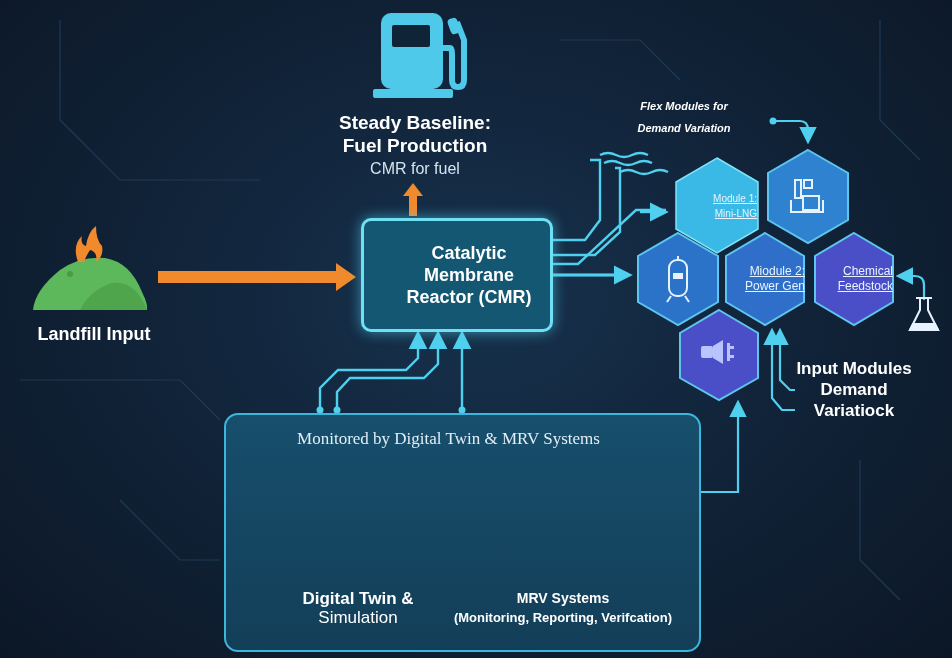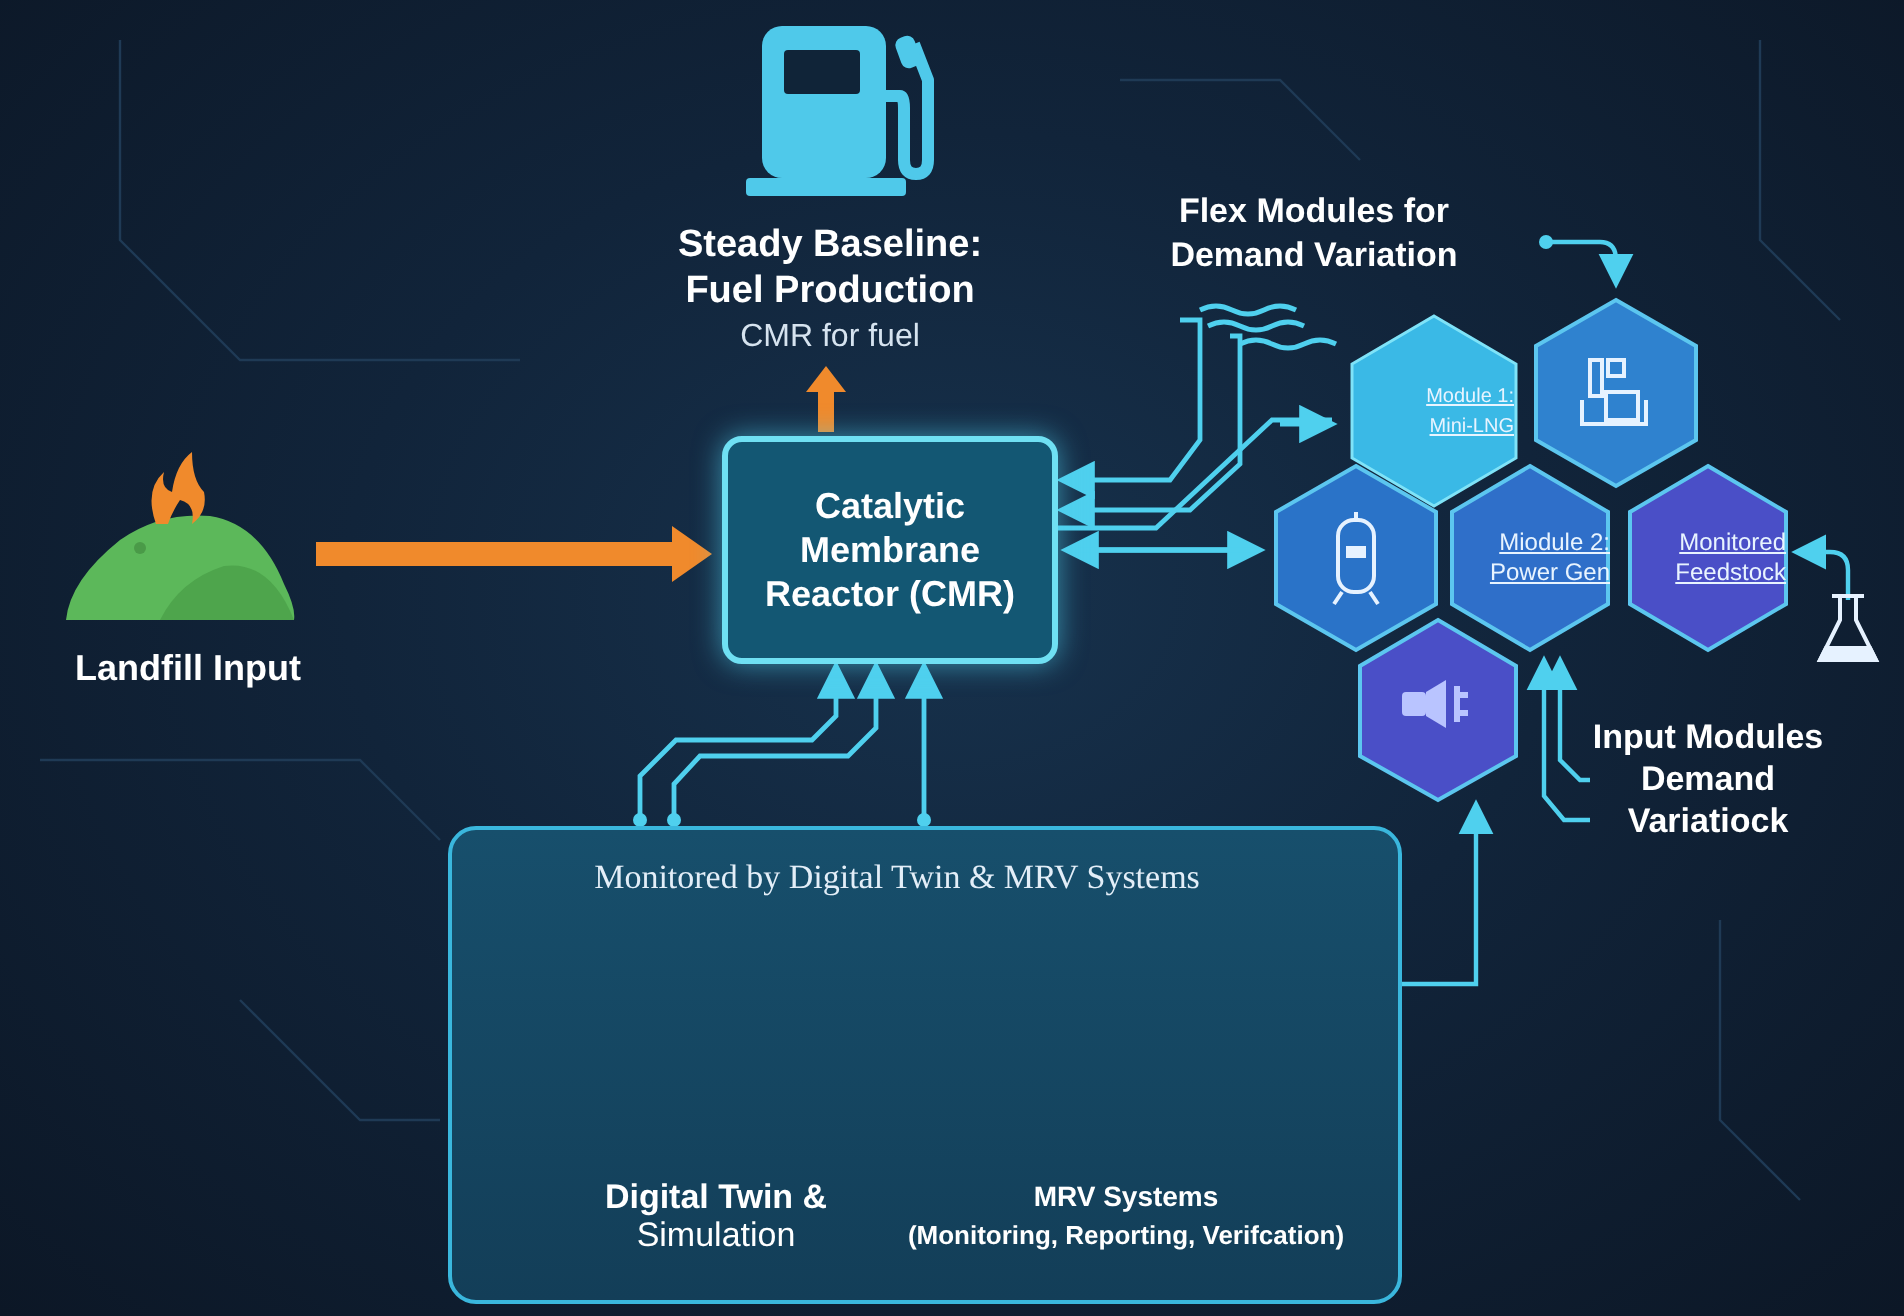--- a/index.html
+++ b/index.html
@@ -1,20 +1,20 @@
 <!DOCTYPE html>
 <html><head>
 <meta charset="utf-8">
 <style>
   html,body{margin:0;padding:0;}
   body{width:952px;height:658px;overflow:hidden;background:#0f1e30;font-family:"Liberation Sans",sans-serif;position:relative;}
   #stage{position:absolute;left:0;top:0;width:952px;height:658px;background:radial-gradient(ellipse at 50% 45%,#17324d 0%,#11243a 45%,#0c1726 100%);}
   svg{position:absolute;left:0;top:0;}
   .txt{position:absolute;color:#fff;text-align:center;font-weight:bold;}
-  .cmr-box{position:absolute;left:361px;top:218px;width:162px;height:108px;border:3px solid #6fe0f3;border-radius:10px;background:#135773;box-shadow:0 0 14px rgba(80,210,240,.6);display:flex;align-items:center;justify-content:center;flex-direction:column;}
+  .cmr-box{position:absolute;left:361px;top:218px;width:162px;height:108px;border:3px solid #6fe0f3;border-radius:10px;background:#135773;box-shadow:0 0 14px rgba(80,210,240,.6);display:flex;align-items:center;justify-content:center;flex-direction:column;padding-left:24px;}
   .cmr-box span{color:#fff;font-weight:bold;font-size:18px;line-height:22px;text-align:center;}
   .mon-box{position:absolute;left:224px;top:413px;width:473px;height:235px;border:2px solid #3ab7dd;border-radius:14px;background:linear-gradient(180deg,#174f6c 0%,#133e58 100%);}
   .hex-label{position:absolute;color:#e8f4ff;text-align:right;font-size:12px;line-height:15px;text-decoration:underline;}
 </style>
 </head>
 <body>
 
 <div id="stage">
 
 <svg width="952" height="658">
@@ -172,41 +172,41 @@
 <div class="txt" style="left:340px;top:160px;width:150px;font-size:16px;font-weight:normal;color:#d6e3ef;">CMR for fuel</div>
 
 <div class="txt" style="left:14px;top:324px;width:160px;font-size:18px;">Landfill Input</div>
 
 <div class="cmr-box">
   <span>Catalytic</span>
   <span>Membrane</span>
   <span>Reactor (CMR)</span>
 </div>
 
-<div class="txt" style="left:572px;top:95px;width:170px;font-size:17px;line-height:22px;">
+<div class="txt" style="left:599px;top:95px;width:170px;font-size:11px;line-height:22px;font-style:italic;">
   <div>Flex Modules for</div>
   <div>Demand Variation</div>
 </div>
 
 <div class="txt" style="left:790px;top:358px;width:128px;font-size:17px;line-height:21px;">
   <div>Input Modules</div>
   <div>Demand</div>
   <div>Variatiock</div>
 </div>
 
 <div class="hex-label" style="left:677px;top:191px;width:80px;font-size:10px;">
   <div>Module 1:</div>
   <div>Mini-LNG</div>
 </div>
 <div class="hex-label" style="left:727px;top:264px;width:78px;">
   <div>Miodule 2:</div>
   <div>Power Gen</div>
 </div>
 <div class="hex-label" style="left:815px;top:264px;width:78px;">
-  <div>Monitored</div>
+  <div>Chemical</div>
   <div>Feedstock</div>
 </div>
 
 <div class="mon-box"></div>
 <div class="txt" style="left:212px;top:429px;width:473px;font-size:17px;font-weight:normal;color:#e3eef8;font-family:Liberation Serif, serif;">Monitored by Digital Twin &amp; MRV Systems</div>
 <div class="txt" style="left:288px;top:589px;width:140px;font-size:17px;line-height:19px;">
   <div>Digital Twin &amp;</div>
   <div style="font-weight:normal;">Simulation</div>
 </div>
 <div class="txt" style="left:450px;top:589px;width:226px;font-size:14px;line-height:19px;">

